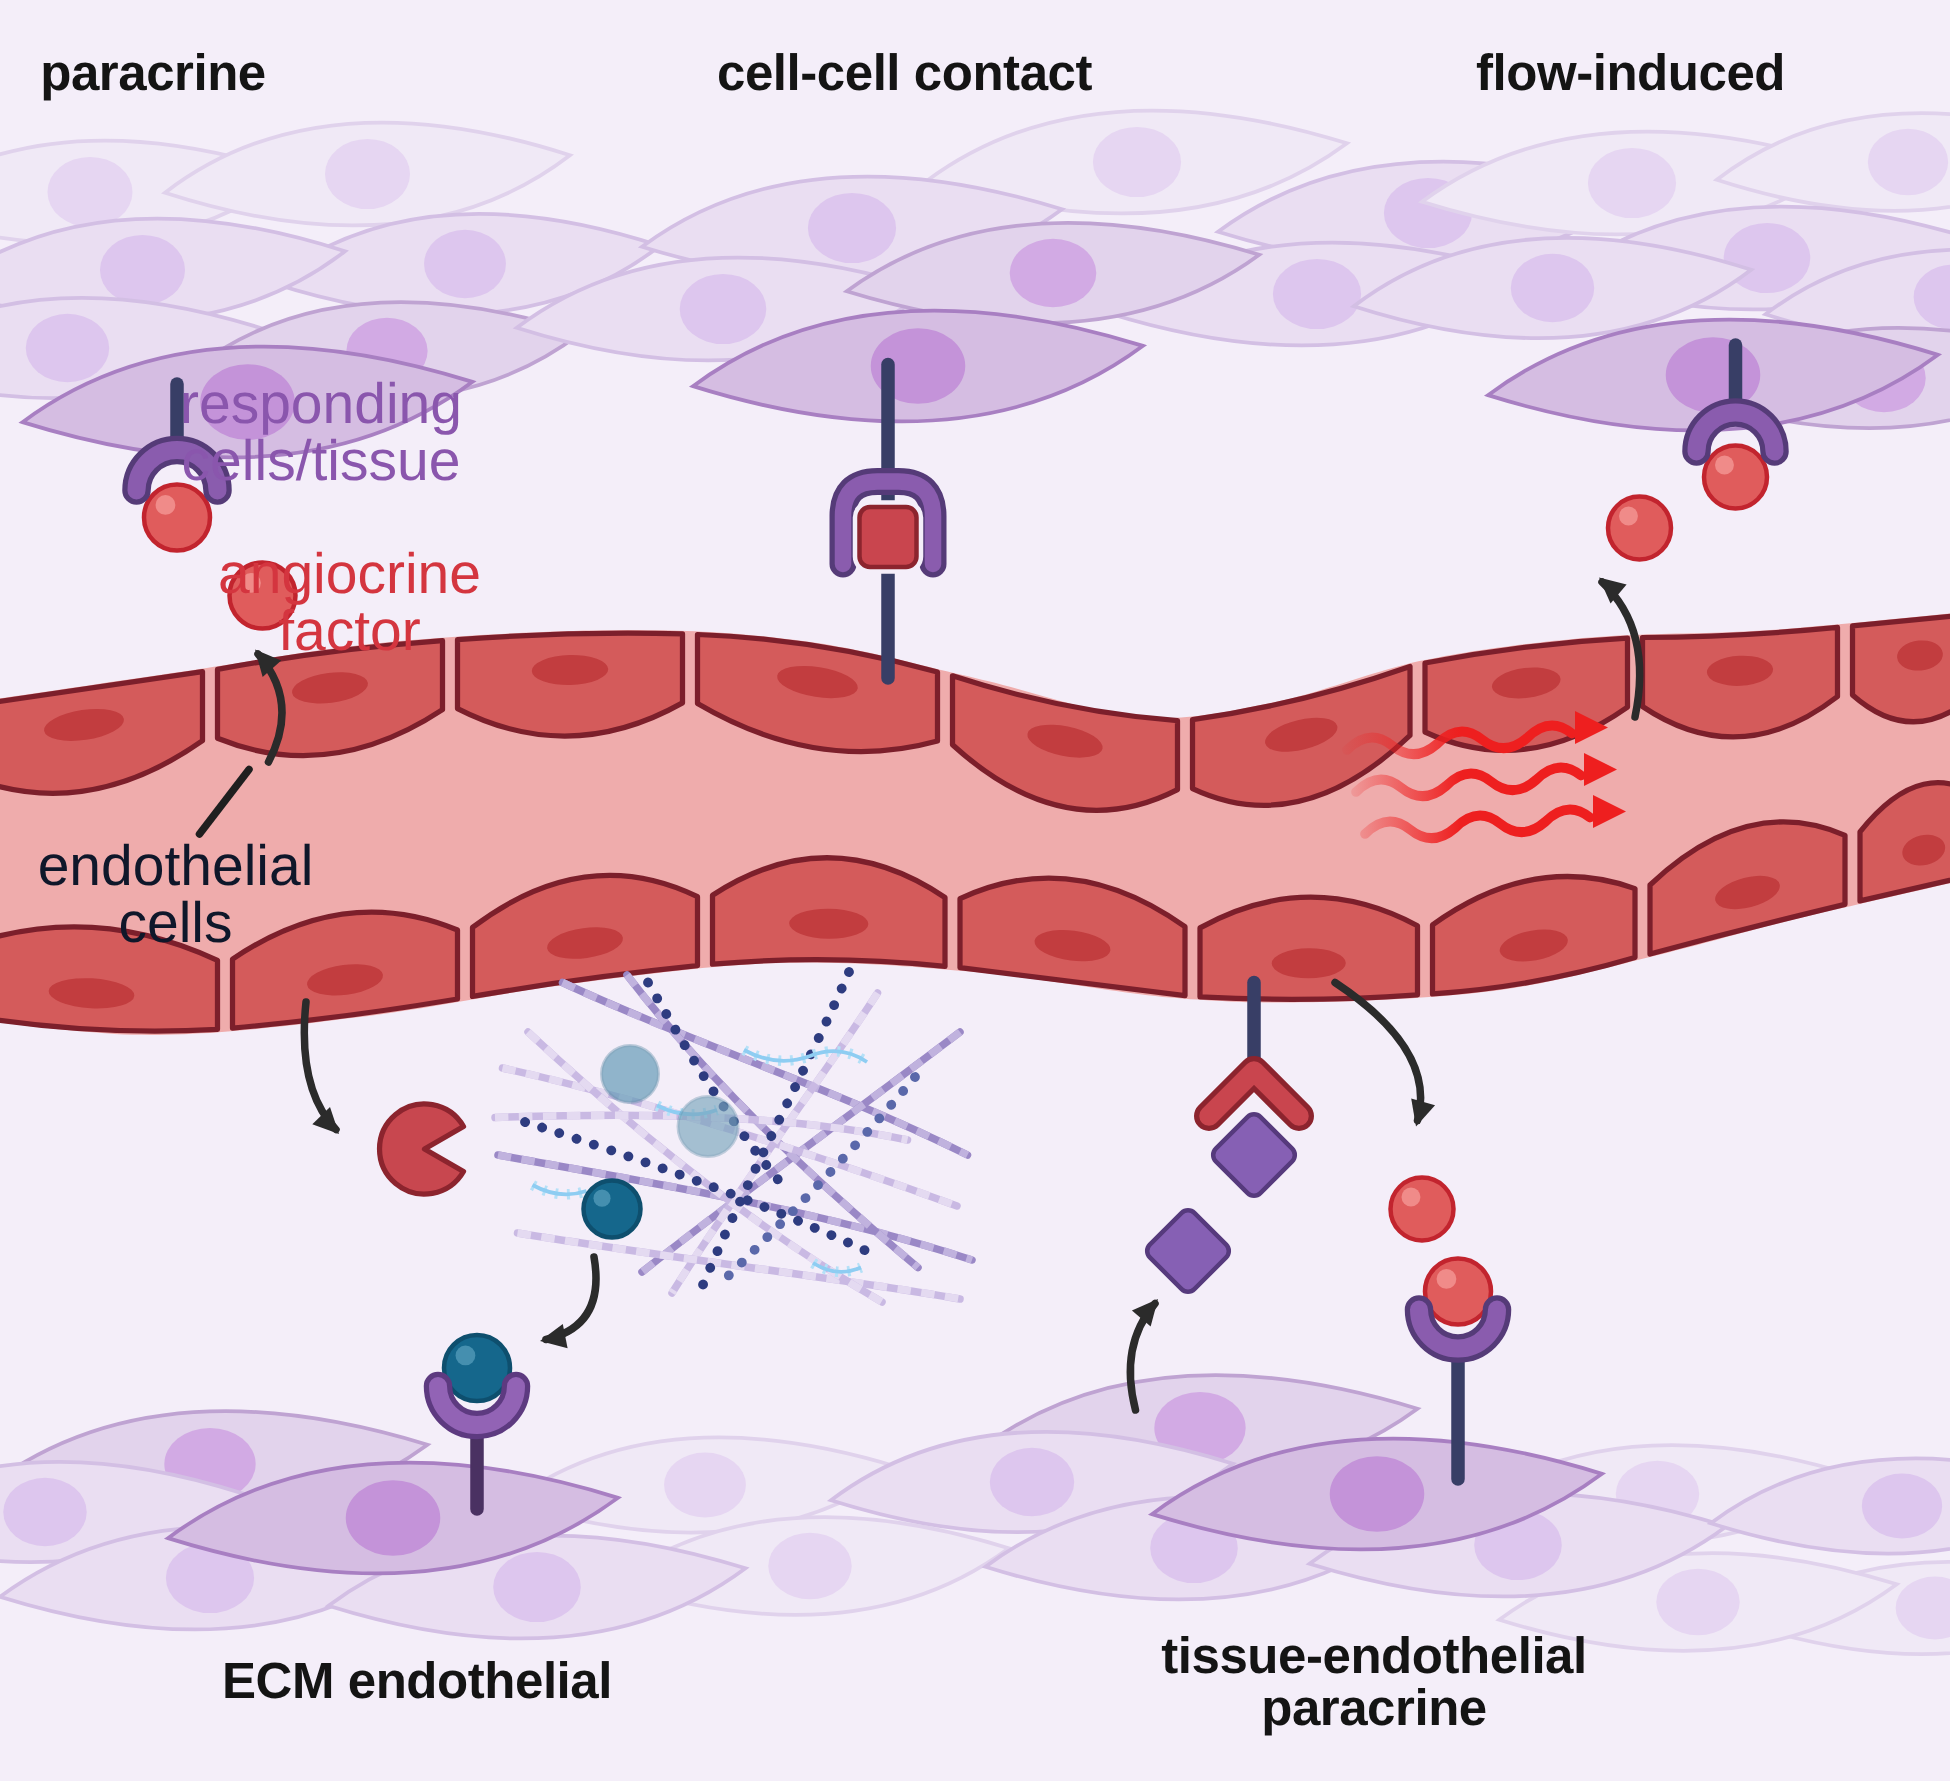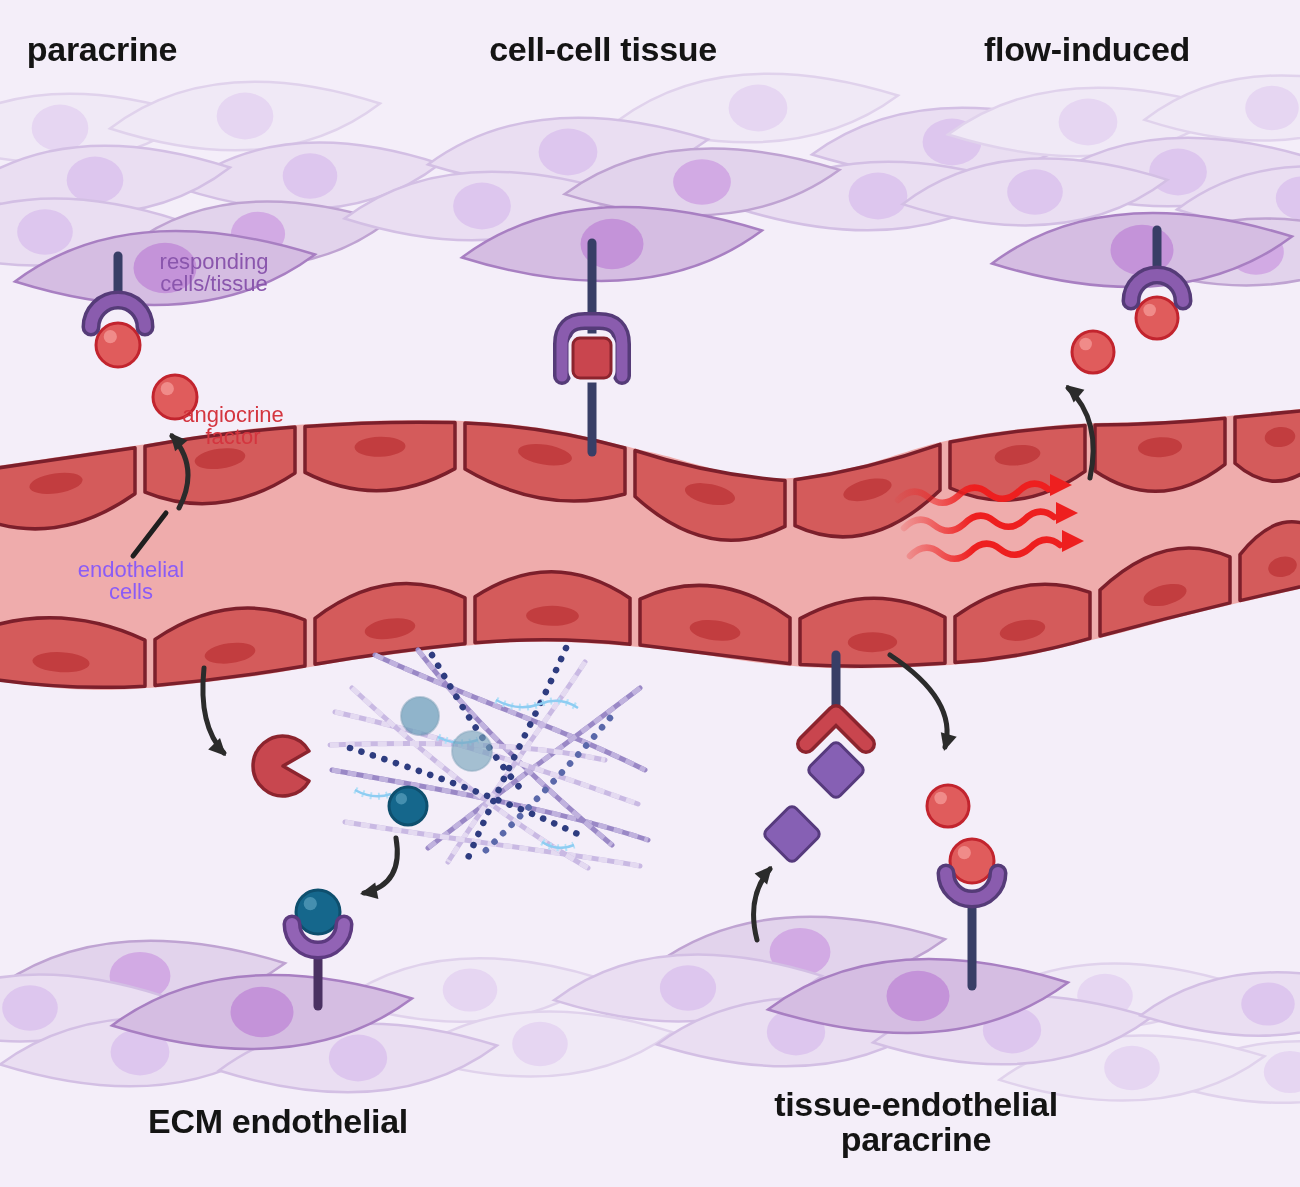--- a/index.html
+++ b/index.html
@@ -2,21 +2,21 @@
 <html><head>
 <meta charset="utf-8">
 <style>
   html,body{margin:0;padding:0;background:#e9e4ef;}
   #stage{position:relative;width:1300px;height:1187px;overflow:hidden;background:#f4eef9;
          font-family:"Liberation Sans",sans-serif;}
   #fig{position:absolute;left:0;top:0;}
   .hdr{position:absolute;transform:translateX(-50%);font-weight:700;font-size:34px;
        color:#141414;letter-spacing:-0.3px;white-space:pre-line;text-align:center;
        line-height:1.03;}
-  .ann{position:absolute;transform:translateX(-50%);font-weight:500;font-size:22px;
+  .ann{position:absolute;transform:translateX(-50%);font-weight:500;font-size:38px;
        text-align:center;white-space:pre-line;line-height:1.0;}
 </style>
 </head>
 <body>
 
 <div id="stage">
   <svg id="fig" width="1300" height="1187" viewBox="0 0 1300 1187">
       <defs>
         <linearGradient id="flowGrad" gradientUnits="userSpaceOnUse" x1="890" y1="0" x2="1075" y2="0">
           <stop offset="0" stop-color="#ee1f1f" stop-opacity="0"></stop>
@@ -272,25 +272,25 @@
         <polygon points="772,866 767.1,884.4 754.6,873.6" fill="#2b2b2b"></polygon>
       </g>
       <g>
         <path d="M 1090 478 Q 1102 420 1068 388" fill="none" stroke="#2b2b2b" stroke-width="5" stroke-linecap="round"></path>
         <polygon points="1066,385 1084.4,389.7 1073.7,402.4" fill="#2b2b2b"></polygon>
       </g>
       <line x1="133" y1="556" x2="166" y2="513" stroke="#1f1f1f" stroke-width="5" stroke-linecap="round"></line>
     </svg>
 
   <div class="hdr" style="left:102px;top:32px">paracrine</div>
-  <div class="hdr" style="left:603px;top:32px">cell-cell tissue</div>
+  <div class="hdr" style="left:603px;top:32px">cell-cell contact</div>
   <div class="hdr" style="left:1087px;top:32px">flow-induced</div>
   <div class="hdr" style="left:278px;top:1104px">ECM endothelial</div>
   <div class="hdr" style="left:916px;top:1087px">tissue-endothelial
 paracrine</div>
 
   <div class="ann" style="left: 214px; top: 251px; color: rgb(138, 86, 173);">responding
 cells/tissue</div>
-  <div class="ann" style="left: 233px; top: 364px; color: rgb(212, 53, 63); margin-top: 40px;">angiocrine
+  <div class="ann" style="left: 233px; top: 364px; color: rgb(212, 53, 63);">angiocrine
 factor</div>
-  <div class="ann" style="left: 131px; top: 559px; color: #8b5cf6;">endothelial
+  <div class="ann" style="left: 117px; top: 559px; color: #0f172a;">endothelial
 cells</div>
 </div>
 
 </body></html>

